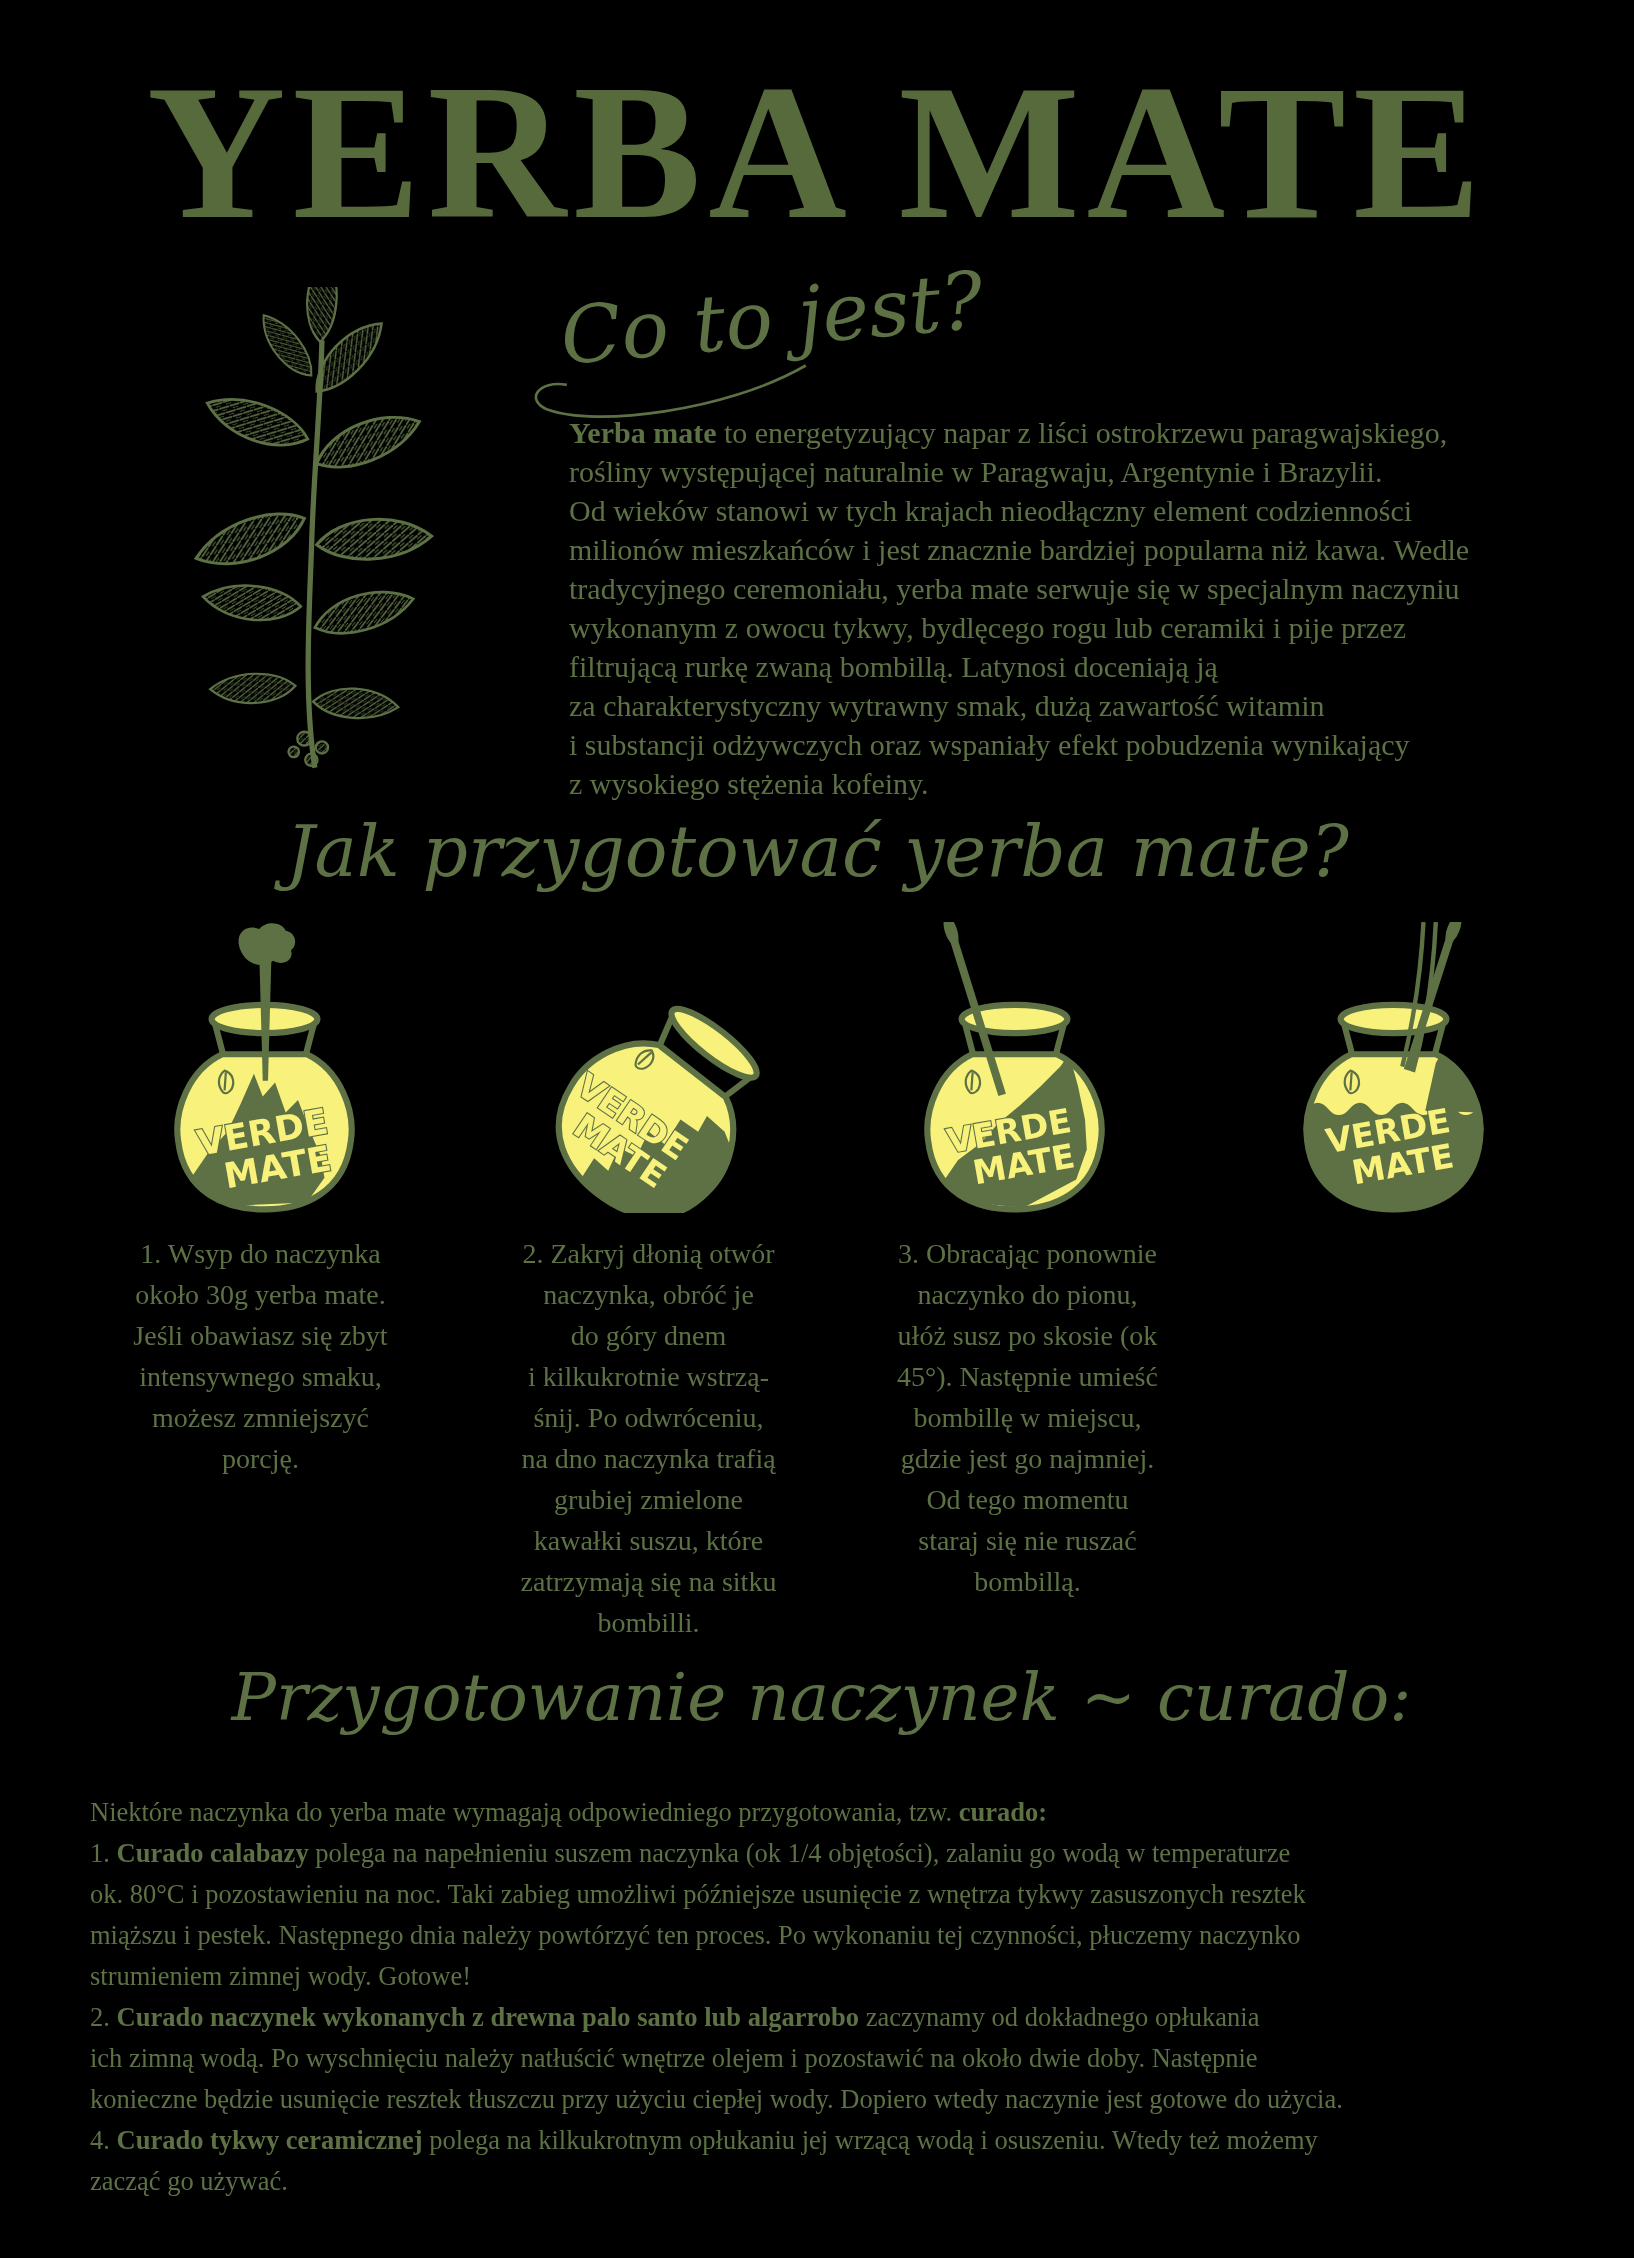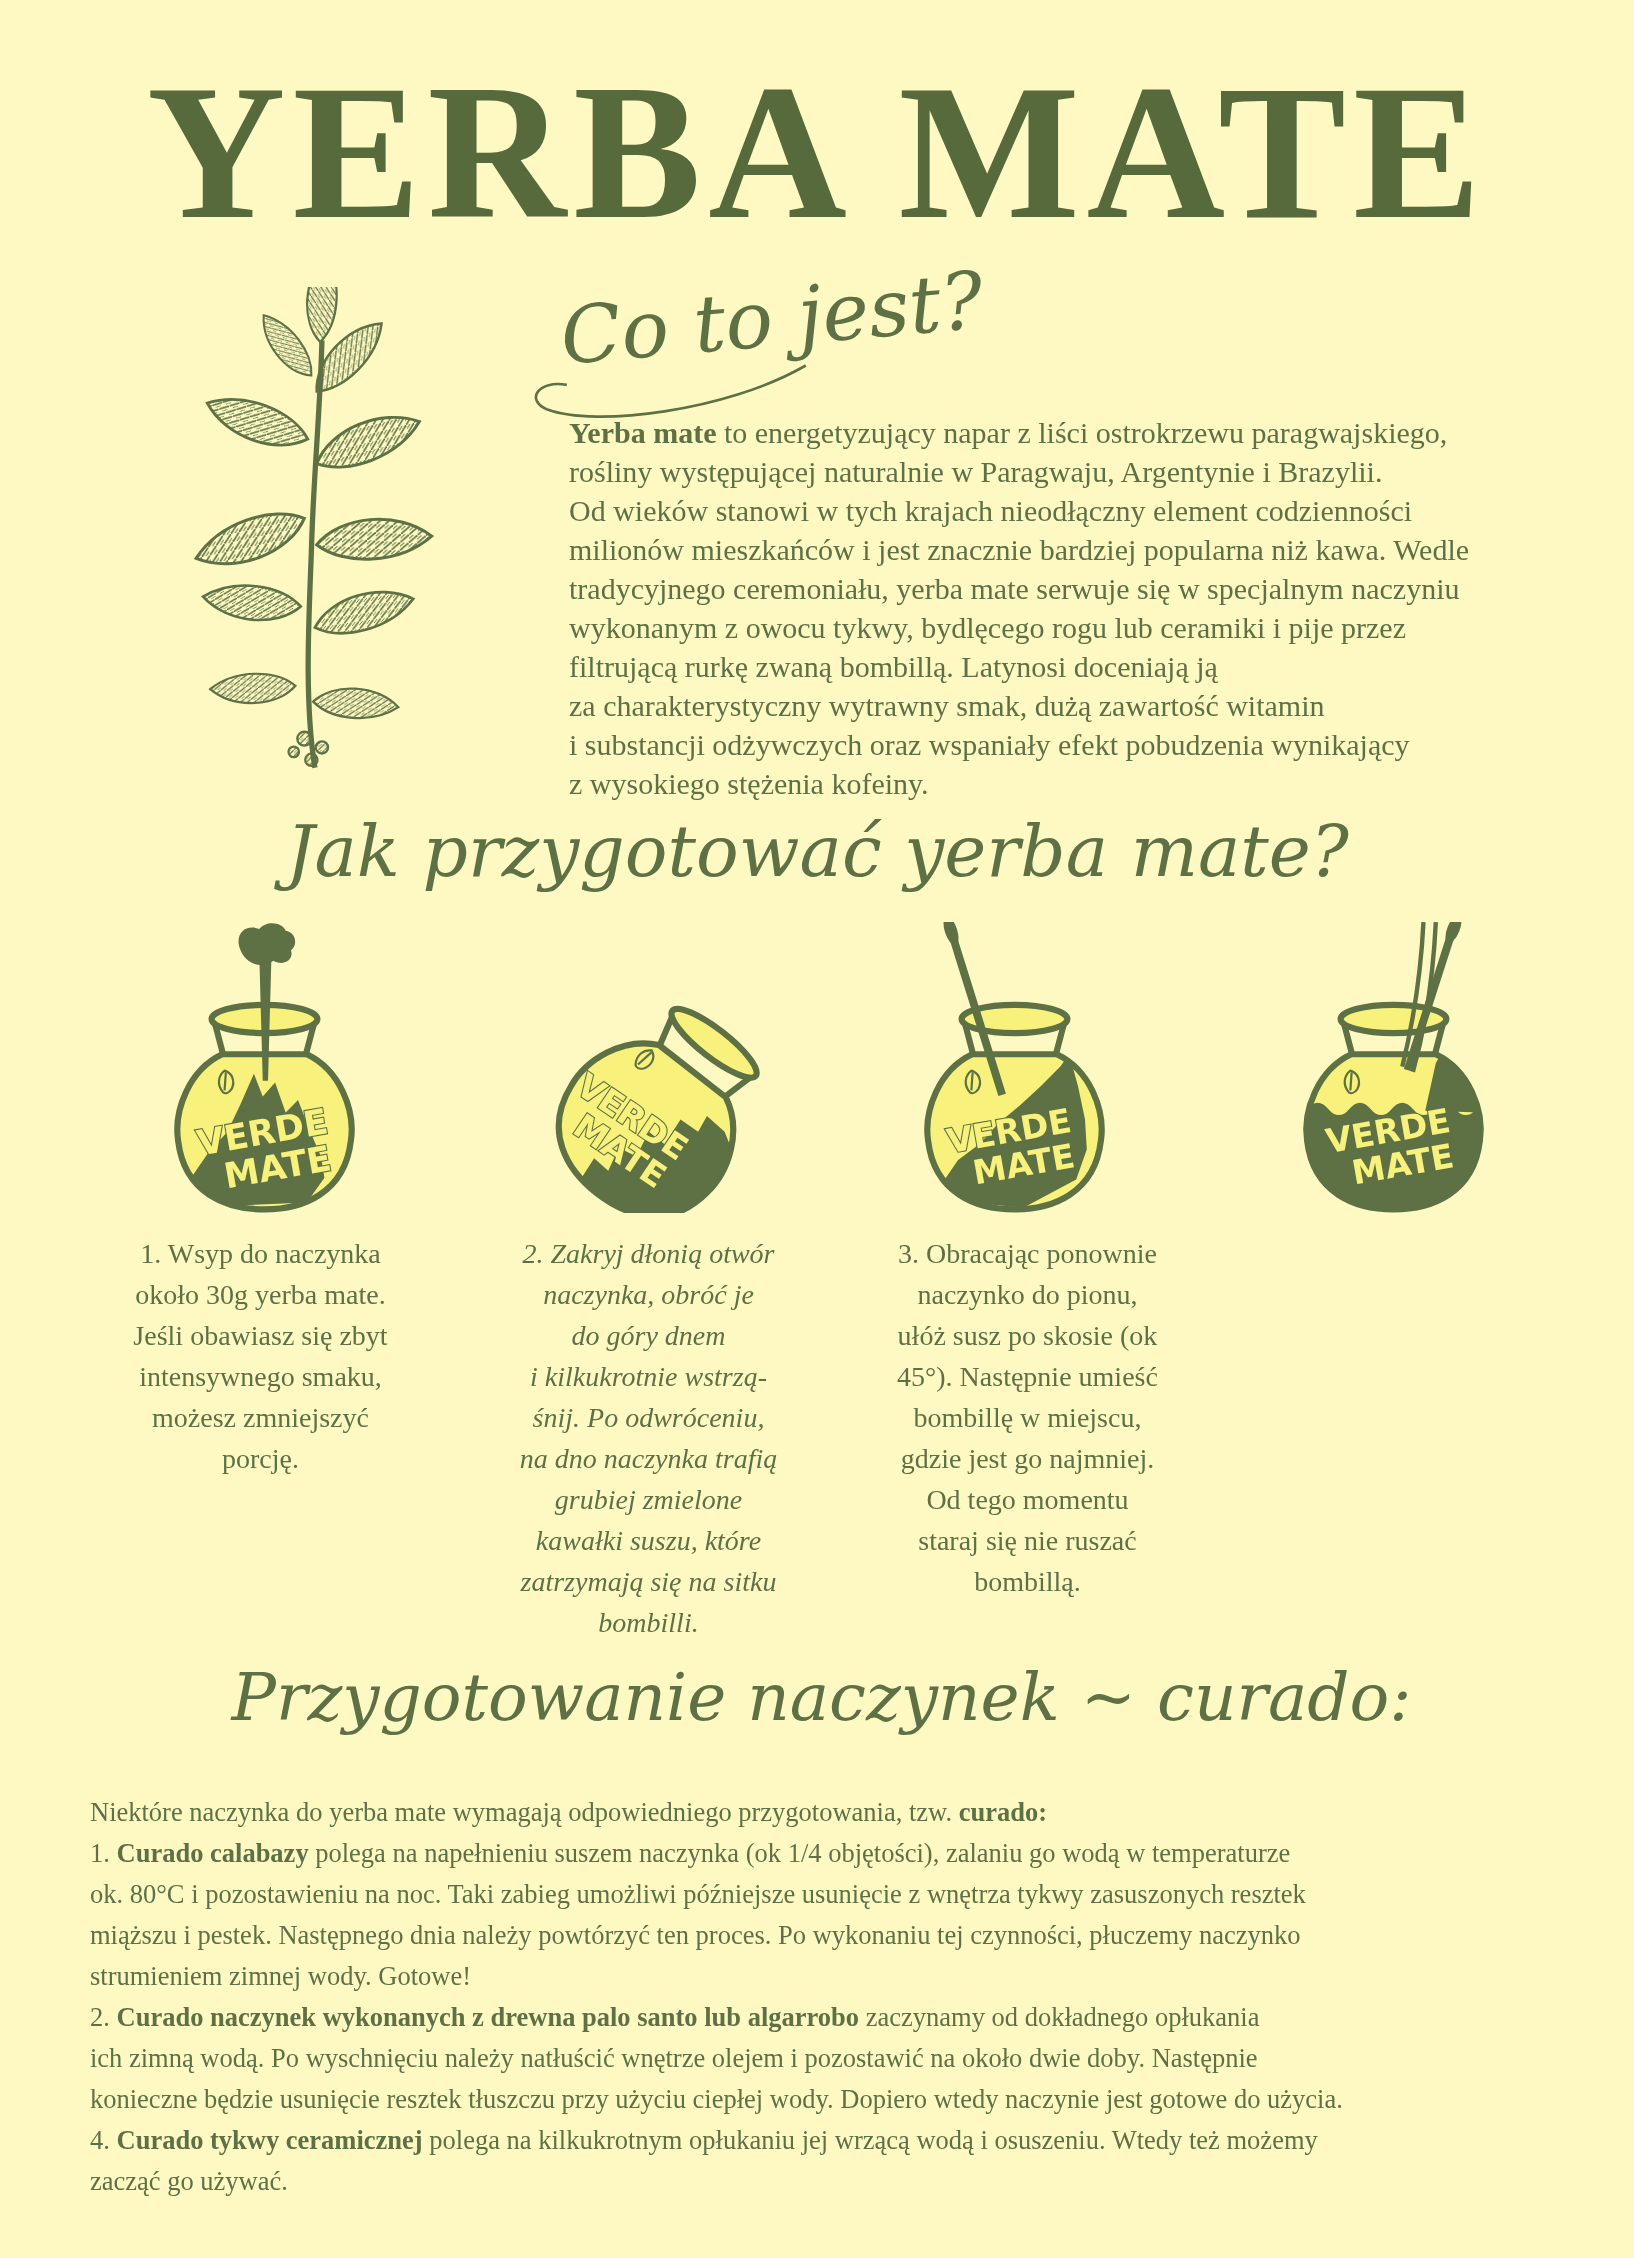--- a/index.html
+++ b/index.html
@@ -1,19 +1,19 @@
 <!DOCTYPE html>
 <html style="font-size:14px"><head>
 <meta charset="utf-8">
 <style>
   html,body{margin:0;padding:0;}
   .page{
     position:relative;
     width:1635px;height:2258px;
-    background:#fef9c3;
+    background:#000000;
     color:#5D7145;
     font-family:"Liberation Serif", serif;
     overflow:hidden;
   }
   .title{
     position:absolute;top:42px;left:0;width:100%;
     text-align:center;
     font-size:192px;font-weight:bold;letter-spacing:7px;
     color:#566A3C;
     margin:0;
@@ -44,21 +44,21 @@
     text-align:center;font-size:71px;
   }
   .gourd{position:absolute;top:922px;width:335px;height:291px;}
   .g1{left:97px;} .g2{left:476px;} .g3{left:847px;} .g4{left:1226px;}
   .step{
     position:absolute;top:1233px;width:379px;
     font-size:28px;line-height:41px;
     text-align:center;white-space:pre;
     margin:0;
   }
-  .s1{left:71px;} .s2{left:459px;font-style:italic;} .s3{left:838px;} .s4{left:1217px;}
+  .s1{left:71px;} .s2{left:459px;} .s3{left:838px;} .s4{left:1217px;}
   .heading-curado{
     position:absolute;top:1659px;left:4px;width:100%;
     text-align:center;font-size:66px;
   }
   .curado{
     position:absolute;left:77px;top:1779px;width:1491px;
     font-size:26.5px;line-height:41px;
     white-space:pre-line;
     margin:13px;
   }

